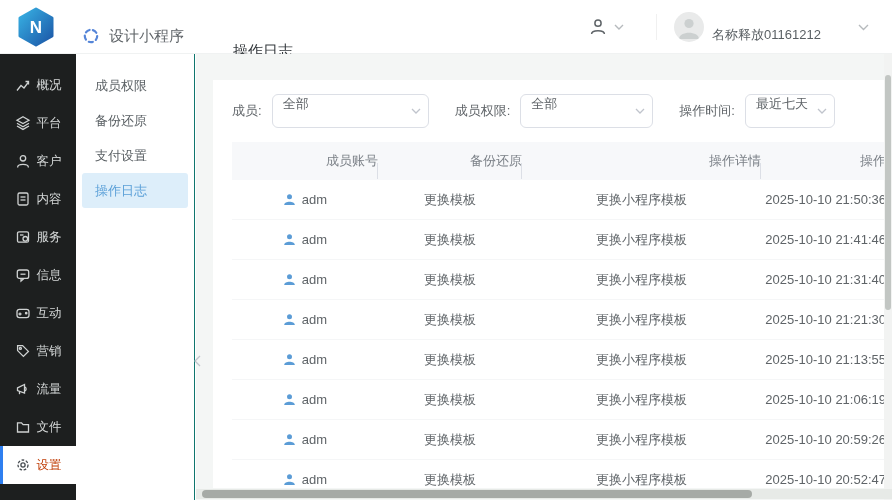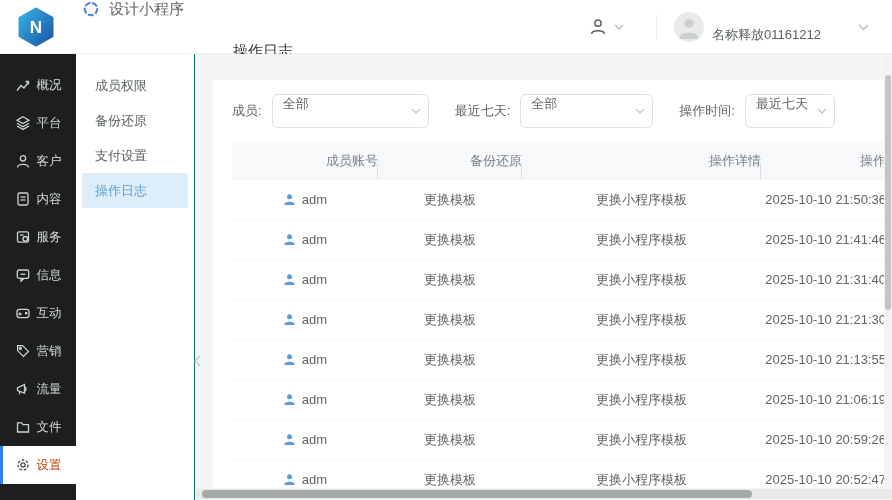--- a/index.html
+++ b/index.html
@@ -10,21 +10,21 @@
   }
 
   
   .topbar {
     position:absolute; top:0; left:0; width:892px; height:54px;
     background:#fff; z-index:30; border-bottom:1px solid #f0f2f2;
   }
   .logo { position:absolute; left:16px; top:7px; width:40px; height:40px; }
   .app-title-wrap {
     position:absolute; left:82px; top:0; height:72px;
-    display:flex; gap:9px;
+    display:flex; align-items:center; gap:9px;
   }
   .app-title { font-size:15px; color:#5f6468; }
   .user-cluster { position:absolute; left:588px; top:0; height:54px; display:flex; align-items:center; gap:6px; }
   .tb-divider { position:absolute; left:656px; top:14px; width:1px; height:26px; background:#f0f0f0; }
   .avatar {
     position:absolute; left:674px; top:12px; width:30px; height:30px;
     border-radius:50%; background:#e9eaea; display:flex; align-items:center; justify-content:center; overflow:hidden;
   }
   .username { position:absolute; left:712px; top:8px; line-height:54px; font-size:13px; color:#595f63; }
   .caret-far { position:absolute; left:858px; top:24px; }
@@ -270,21 +270,21 @@
       <div class="filter">
         <span class="f-label">成员:</span>
         <div class="select w1">
           <span>全部</span>
           <svg width="10" height="6" viewBox="0 0 10 6">
             <polyline points="1,1 5,5 9,1" fill="none" stroke="#c0c4cc" stroke-width="1.3"></polyline>
           </svg>
         </div>
       </div>
       <div class="filter">
-        <span class="f-label">最近七天:</span>
+        <span class="f-label">成员权限:</span>
         <div class="select w2">
           <span>全部</span>
           <svg width="10" height="6" viewBox="0 0 10 6">
             <polyline points="1,1 5,5 9,1" fill="none" stroke="#c0c4cc" stroke-width="1.3"></polyline>
           </svg>
         </div>
       </div>
       <div class="filter">
         <span class="f-label">操作时间:</span>
         <div class="select w3">

